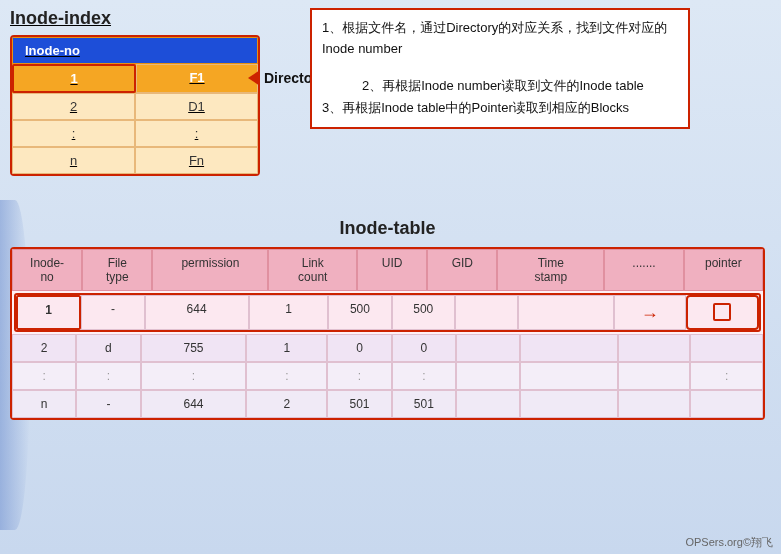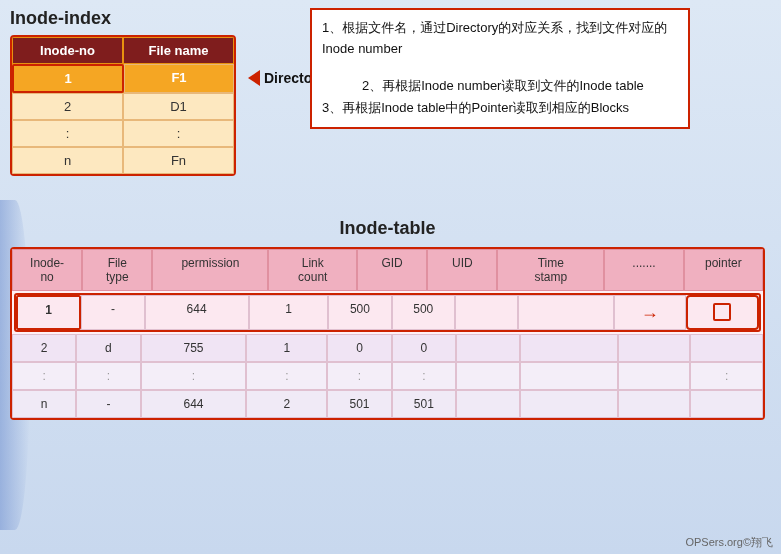--- a/index.html
+++ b/index.html
@@ -17,44 +17,44 @@
       background: linear-gradient(180deg, #dde8f5 0%, #c8d8ee 100%);
       position: relative;
       padding: 10px;
     }
 
     
     .inode-index-section {
       position: absolute;
       top: 8px;
       left: 10px;
-      width: 226px;
+      width: 250px;
+      text-decoration: underline;
     }
     .inode-index-title {
       font-size: 18px;
       font-weight: bold;
       color: #222;
       margin-bottom: 6px;
     }
     .inode-index-table-wrapper {
       border: 2px solid #cc2200;
       border-radius: 4px;
       overflow: hidden;
       background: #fff8ee;
     }
     .idx-header-row {
       display: flex;
     }
     .idx-header-cell {
-      background: #7f1d1d;
+      background: #1d4ed8;
       color: #fff;
       font-weight: bold;
       font-size: 13px;
-      text-align: center;
-      padding: 5px 0;
+      padding: 5px 12px;
       border: 1px solid #e8920f;
       flex: 1;
     }
     .idx-row {
       display: flex;
     }
     .idx-row.highlighted {
       background: #f5a623;
     }
     .idx-cell {
@@ -229,21 +229,20 @@
 
 <div class="main-container">
 
   <div class="curve-decoration"></div>
 
   <div class="inode-index-section">
     <div class="inode-index-title">Inode-index</div>
     <div class="inode-index-table-wrapper">
       <div class="idx-header-row">
         <div class="idx-header-cell">Inode-no</div>
-        <div class="idx-header-cell">File name</div>
       </div>
 
       <div class="idx-row highlighted">
         <div class="idx-cell bold-outlined">1</div>
         <div class="idx-cell">F1</div>
       </div>
 
       <div class="idx-row">
         <div class="idx-cell">2</div>
         <div class="idx-cell">D1</div>
@@ -274,22 +273,22 @@
 
   <div class="inode-table-section">
     <div class="inode-table-title">Inode-table</div>
     <div class="inode-table-wrapper">
 
       <div class="it-header-row">
         <div class="it-header-cell" style="flex:0.7;">Inode-<br>no</div>
         <div class="it-header-cell" style="flex:0.7;">File<br>type</div>
         <div class="it-header-cell" style="flex:1.2;">permission</div>
         <div class="it-header-cell" style="flex:0.9;">Link<br>count</div>
+        <div class="it-header-cell" style="flex:0.7;">UID</div>
         <div class="it-header-cell" style="flex:0.7;">GID</div>
-        <div class="it-header-cell" style="flex:0.7;">UID</div>
         <div class="it-header-cell" style="flex:1.1;">Time<br>stamp</div>
         <div class="it-header-cell" style="flex:0.8;">.......</div>
         <div class="it-header-cell" style="flex:0.8;">pointer</div>
       </div>
 
       <div class="it-row highlighted" style="border:2px solid #cc2200; border-radius:3px; margin:2px;">
         <div class="it-cell bold-outlined" style="flex:0.7; border:2px solid #cc2200;">1</div>
         <div class="it-cell" style="flex:0.7;">-</div>
         <div class="it-cell" style="flex:1.2;">644</div>
         <div class="it-cell" style="flex:0.9;">1</div>

